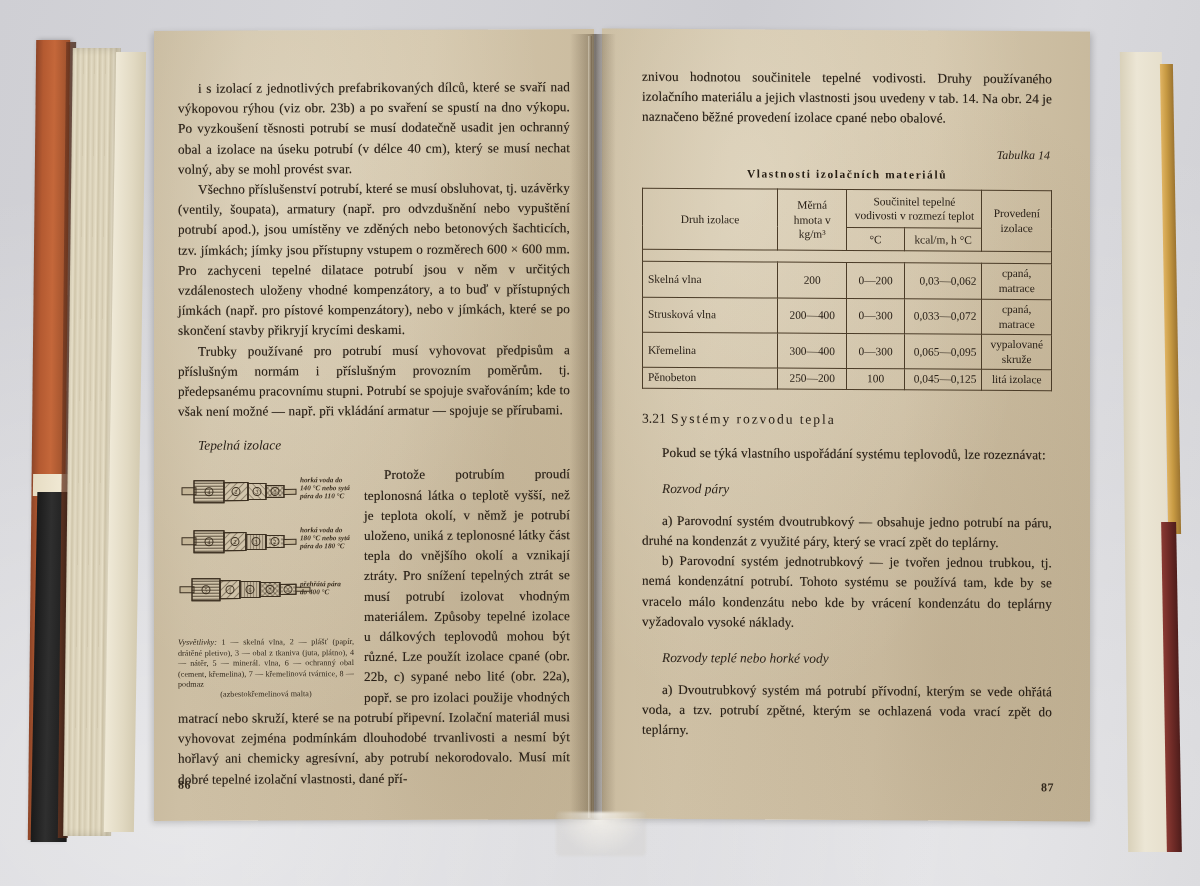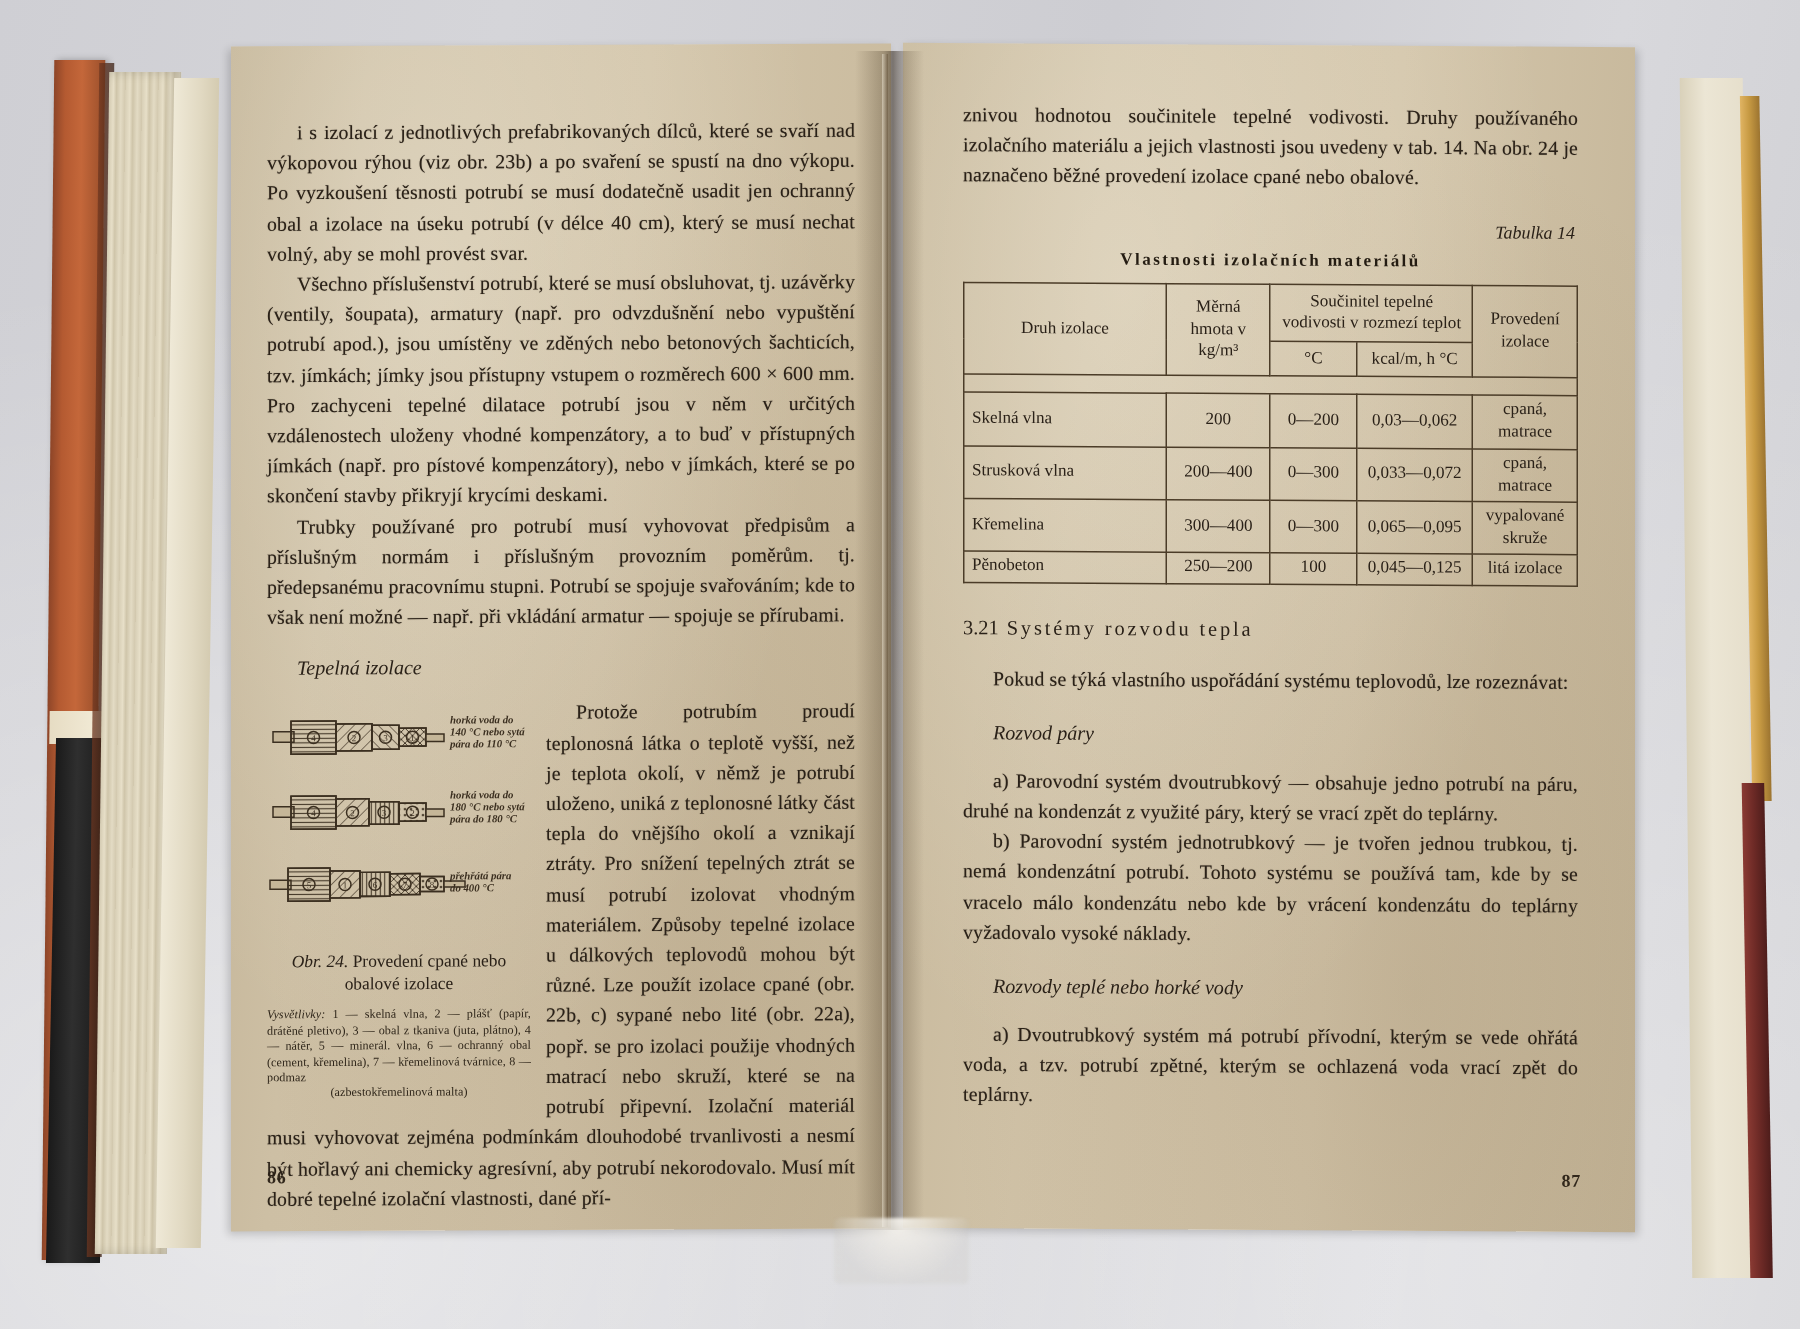--- a/index.html
+++ b/index.html
@@ -141,21 +141,21 @@
   .tab-title{font-size:11.4px;font-weight:bold;letter-spacing:1.6px;text-align:center;
     color:#241c12;margin-bottom:9px;}
   table.t14{width:100%;border-collapse:collapse;font-size:11.4px;color:#2a2118;}
   table.t14 th,table.t14 td{border:1px solid #4b3c28;padding:2px 5px;font-weight:normal;}
   table.t14 thead th{text-align:center;line-height:14.5px;padding:4px 4px;}
   table.t14 td{line-height:15.2px;}
   .tb-outer{border-top:1.6px solid #3d3020;border-bottom:1.6px solid #3d3020;}
   .c-name{text-align:left;width:33%;}
   .c-dens{text-align:center;width:17%;}
   .c-temp{text-align:center;width:14%;}
-  .c-kcal{text-align:center;width:19%;}
+  .c-kcal{text-align:right;width:19%;}
   .c-prov{text-align:center;width:17%;}
   .nohb td{border-bottom:none;}
   .noht td{border-top:none;}
   .spacer-row td{height:7px;border-top:none;border-bottom:none;}
 
   
   .wm{position:absolute;right:22px;bottom:14px;z-index:30;
     font-family:"Liberation Sans",sans-serif;font-size:31px;font-weight:bold;
     color:rgba(255,255,255,.10);
     -webkit-text-stroke:1.4px rgba(122,122,130,.62);
@@ -288,24 +288,20 @@
               <text x="122" y="21">140 °C nebo sytá</text>
               <text x="122" y="29">pára do 110 °C</text>
               <text x="122" y="63">horká voda do</text>
               <text x="122" y="71">180 °C nebo sytá</text>
               <text x="122" y="79">pára do 180 °C</text>
               <text x="122" y="117">přehřátá pára</text>
               <text x="122" y="125">do 400 °C</text>
             </g>
           </svg>
         </div>
-        <div class="figcap">
-          <i>Obr. 24.</i>
-          <span>Provedení cpané nebo obalové izolace</span>
-        </div>
         <div class="figlegend">
           <span class="lead">Vysvětlivky:</span>
           <span>1 — skelná vlna, 2 — plášť (papír, drátěné pletivo), 3 — obal z tkaniva (juta, plátno), 4 — nátěr, 5 — minerál. vlna, 6 — ochranný obal (cement, křemelina), 7 — křemelinová tvárnice, 8 — podmaz</span>
           <span class="last">(azbestokřemelinová malta)</span>
         </div>
       </div>
 
       <p class="body">Protože potrubím proudí teplonosná látka o teplotě vyšší, než je teplota okolí, v němž je potrubí uloženo, uniká z teplonosné látky část tepla do vnějšího okolí a vznikají ztráty. Pro snížení tepelných ztrát se musí potrubí izolovat vhodným materiálem. Způsoby tepelné izolace u dálkových teplovodů mohou být různé. Lze použít izolace cpané (obr. 22b, c) sypané nebo lité (obr. 22a), popř. se pro izolaci použije vhodných matrací nebo skruží, které se na potrubí připevní. Izolační materiál musi vyhovovat zejména podmínkám dlouhodobé trvanlivosti a nesmí být hořlavý ani chemicky agresívní, aby potrubí nekorodovalo. Musí mít dobré tepelné izolační vlastnosti, dané pří-</p>
     </div>
 

